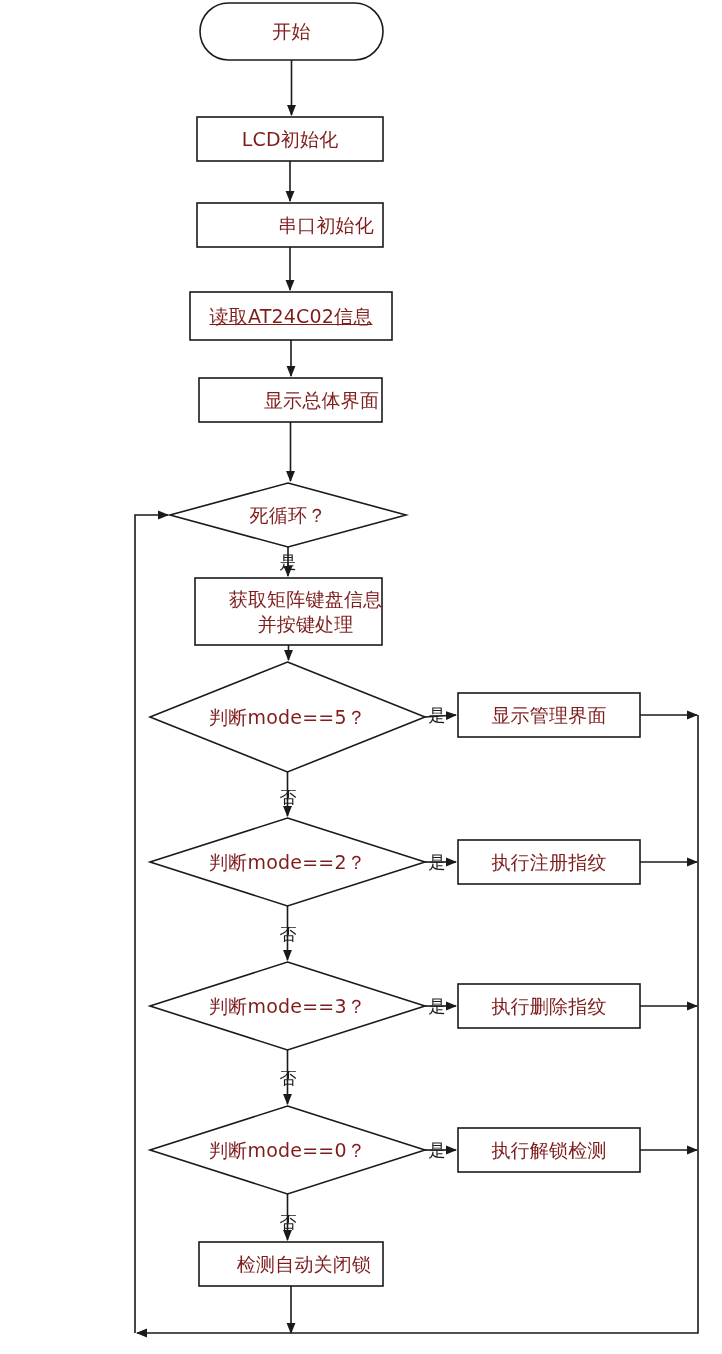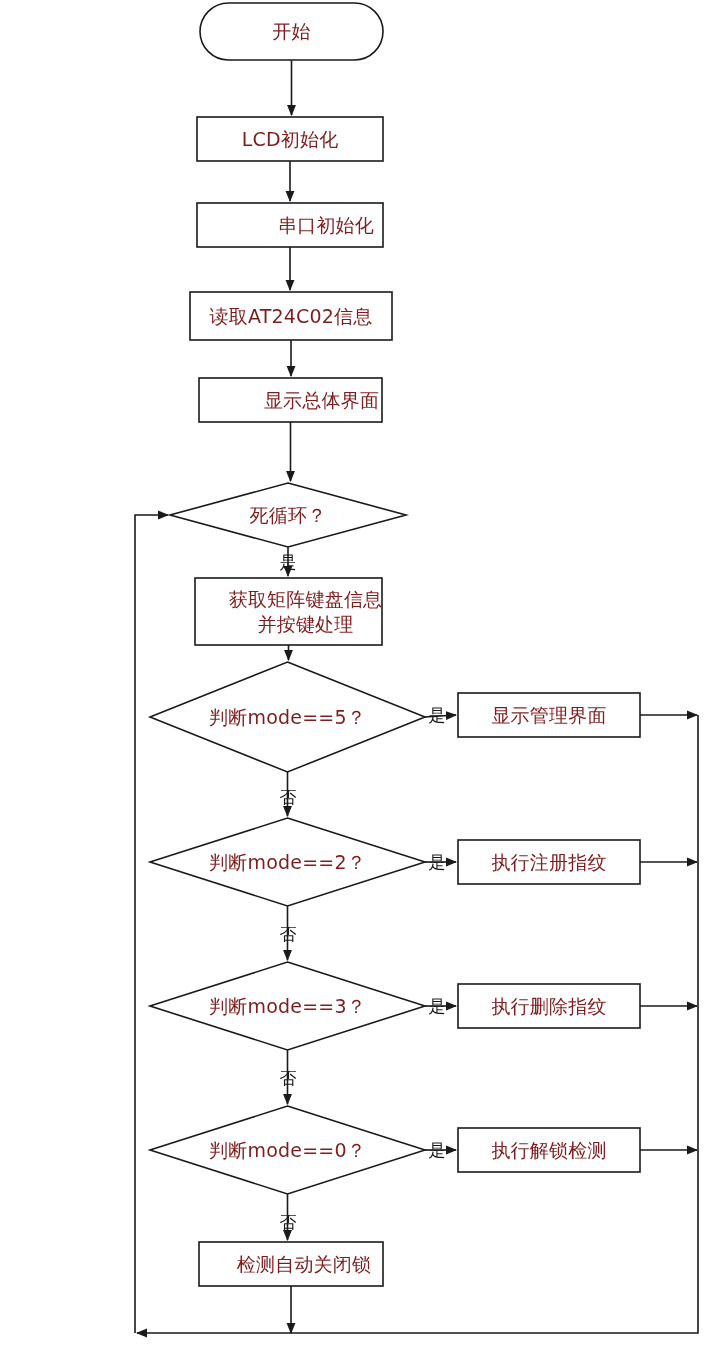--- a/index.html
+++ b/index.html
@@ -113,21 +113,21 @@
         <path d="M 698 715 L 698 1333 L 137 1333" marker-end="url(#arrow)"></path>
         <path d="M 291 1286 L 291 1333" marker-end="url(#arrow)"></path>
         <path d="M 135 1333 L 135 515 L 168 515" marker-end="url(#arrow)"></path>
       </g>
   </svg>
 
   <div id="labels">
       <div class="node-label" style="left: 200px; top: 3px; width: 183px; height: 57px;">开始</div>
       <div class="node-label" style="left: 197px; top: 117px; width: 186px; height: 44px;">LCD初始化</div>
       <div class="node-label" style="left: 205px; top: 203px; width: 186px; height: 44px; margin-left: 28px;">串口初始化</div>
-      <div class="node-label" style="left: 190px; top: 292px; width: 202px; height: 48px;">读取AT24C02信息</div>
+      <div class="node-label" style="left: 190px; top: 292px; width: 202px; height: 48px; text-decoration: underline;">读取AT24C02信息</div>
       <div class="node-label" style="left: 199px; top: 378px; width: 155px; height: 44px; margin-left: 45px;">显示总体界面</div>
       <div class="node-label" style="left: 170px; top: 483px; width: 236px; height: 64px;">死循环？</div>
       <div class="node-label" style="left: 195px; top: 578px; width: 187px; height: 67px; padding-left: 17px;">获取矩阵键盘信息
 并按键处理</div>
       <div class="node-label" style="left: 150px; top: 662px; width: 275px; height: 110px;">判断mode==5？</div>
       <div class="node-label" style="left: 150px; top: 818px; width: 275px; height: 88px;">判断mode==2？</div>
       <div class="node-label" style="left: 150px; top: 962px; width: 275px; height: 88px;">判断mode==3？</div>
       <div class="node-label" style="left: 150px; top: 1106px; width: 275px; height: 88px;">判断mode==0？</div>
       <div class="node-label" style="left: 199px; top: 1242px; width: 210px; height: 44px;">检测自动关闭锁</div>
       <div class="node-label" style="left: 458px; top: 693px; width: 182px; height: 44px;">显示管理界面</div>

